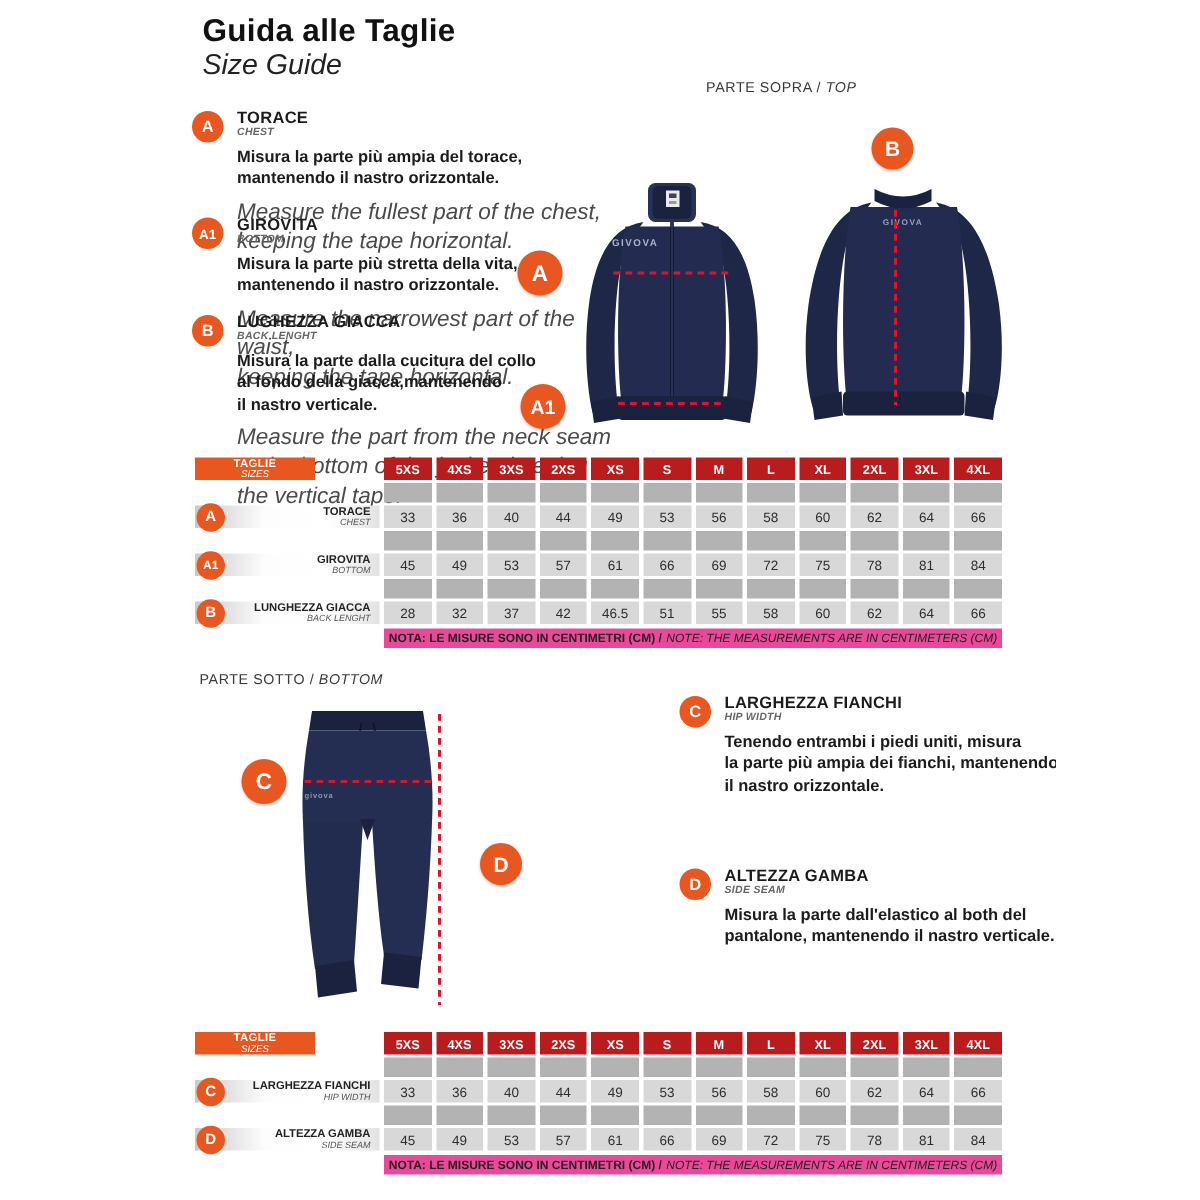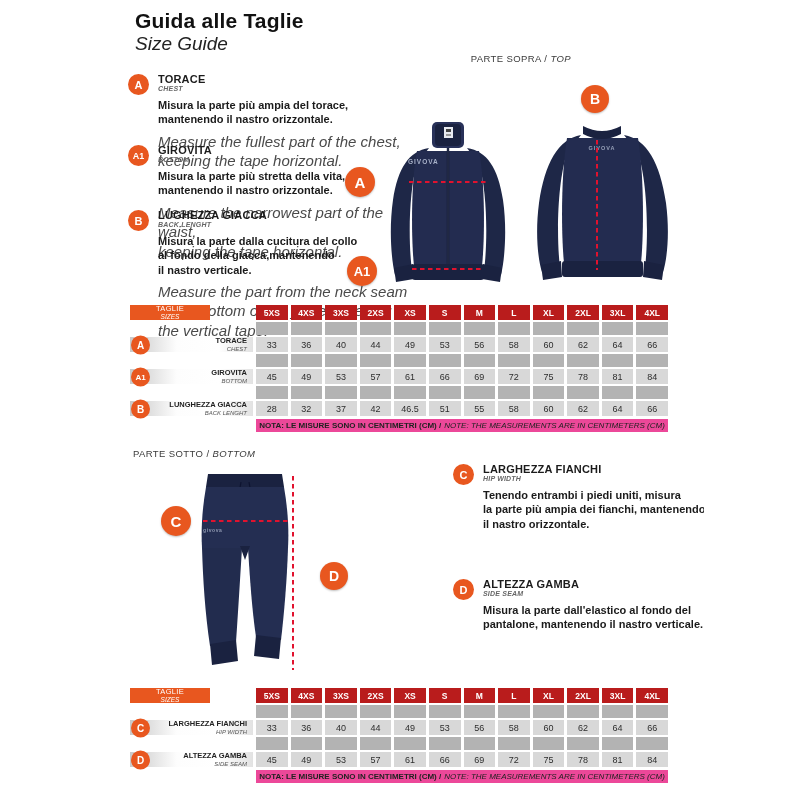--- a/index.html
+++ b/index.html
@@ -33,21 +33,21 @@
   .img-badge { position:absolute; border-radius:50%; background:#E8571F; color:#fff; font-weight:bold;
                display:flex; align-items:center; justify-content:center;
                box-shadow:0 1px 2px rgba(0,0,0,.25); }
 
   
   .size-table { position:absolute; width:538px; }
   .t-row { display:grid; grid-template-columns:123px repeat(12,1fr); column-gap:3px; margin-bottom:2px; }
   .t-label-col { position:relative; }
   .t-corner { width:80px; height:15px; background:#E8571F; color:#fff; display:flex; flex-direction:column;
               align-items:center; justify-content:center; line-height:1; }
-  .t-corner-it { font-size:7.5px; font-weight:normal; letter-spacing:.3px; }
+  .t-corner-it { font-size:7.5px; font-weight:bold; letter-spacing:.3px; }
   .t-corner-en { font-size:6.5px; font-style:italic; margin-top:1px; }
   .t-cell { display:flex; align-items:center; justify-content:center; }
   .t-size { height:15px; background:#b91c1c; color:#fff; font-size:8.5px; font-weight:bold; }
   .spacer-row .t-cell { height:13px; background:#B3B3B3; }
   .data-row .t-cell { height:15px; background:#D8D8D8; font-size:9px; color:#2d2d2d; }
   .data-row .t-label-col { background:linear-gradient(to right,#c9c9c9 0%,#fdfdfd 38%,#ffffff 72%,#e2e2e2 100%);
                            height:15px; display:flex; align-items:center; justify-content:flex-end; padding-right:6px; }
   .t-badge { position:absolute; left:1px; top:50%; transform:translateY(-50%); width:19px; height:19px;
              border-radius:50%; background:#E8571F; color:#fff; font-weight:bold; font-size:10px;
              display:flex; align-items:center; justify-content:center; z-index:2; }
@@ -109,21 +109,21 @@
     <div class="m-title">LARGHEZZA FIANCHI</div>
     <div class="m-sub">HIP WIDTH</div>
     <div class="m-it">Tenendo entrambi i piedi uniti, misura
 la parte più ampia dei fianchi, mantenendo
 il nastro orizzontale.</div>
   </div>
   <div class="meas" style="left:453px; top:578px;">
     <div class="m-badge">D</div>
     <div class="m-title">ALTEZZA GAMBA</div>
     <div class="m-sub">SIDE SEAM</div>
-    <div class="m-it">Misura la parte dall'elastico al fondo del
+    <div class="m-it">Misura la parte dall'elastico al both del
 pantalone, mantenendo il nastro verticale.</div>
   </div>
 
   <svg class="garment" style="left:383px; top:118px;" width="130" height="170" viewBox="0 0 130 170">
     <g>
       <path d="M46 30 C26 33 15 50 10 82 C6 110 8 140 12 157 L29 153 C25 122 26 72 34 46 Z" fill="#1E2747"></path>
       <path d="M84 30 C104 33 115 50 120 82 C124 110 122 140 118 157 L101 153 C105 122 104 72 96 46 Z" fill="#1E2747"></path>
       <path d="M11 150 L30 146 L31 161 L13 164 Z" fill="#1A2240"></path>
       <path d="M119 150 L100 146 L99 161 L117 164 Z" fill="#1A2240"></path>
       <path d="M34 33 L96 33 C102 62 102 120 99 148 L31 148 C28 120 28 62 34 33 Z" fill="#232C50"></path>

